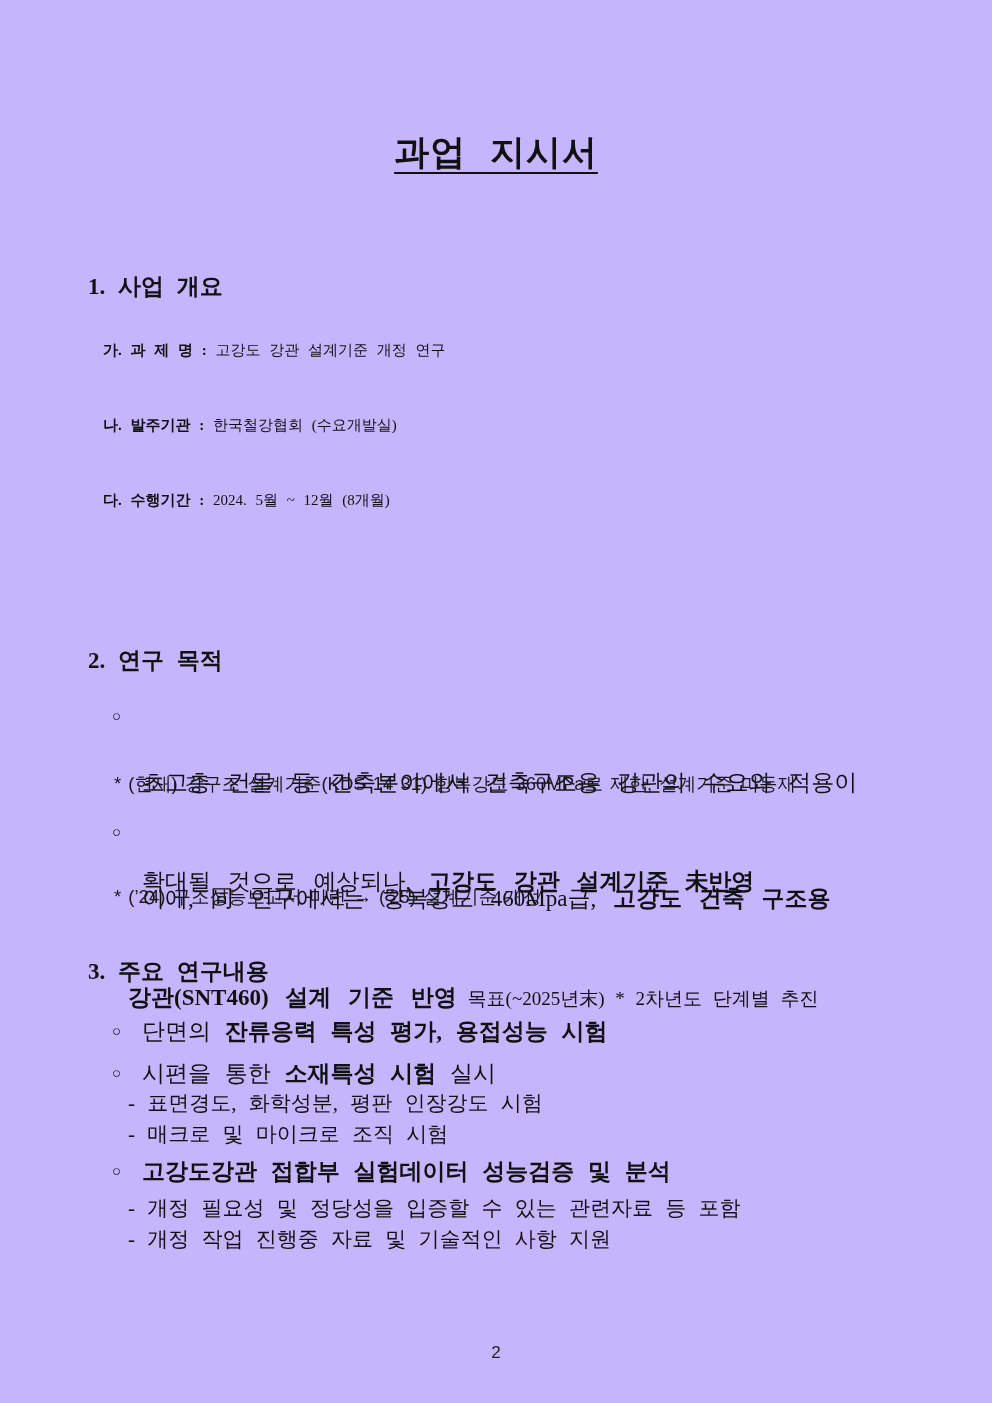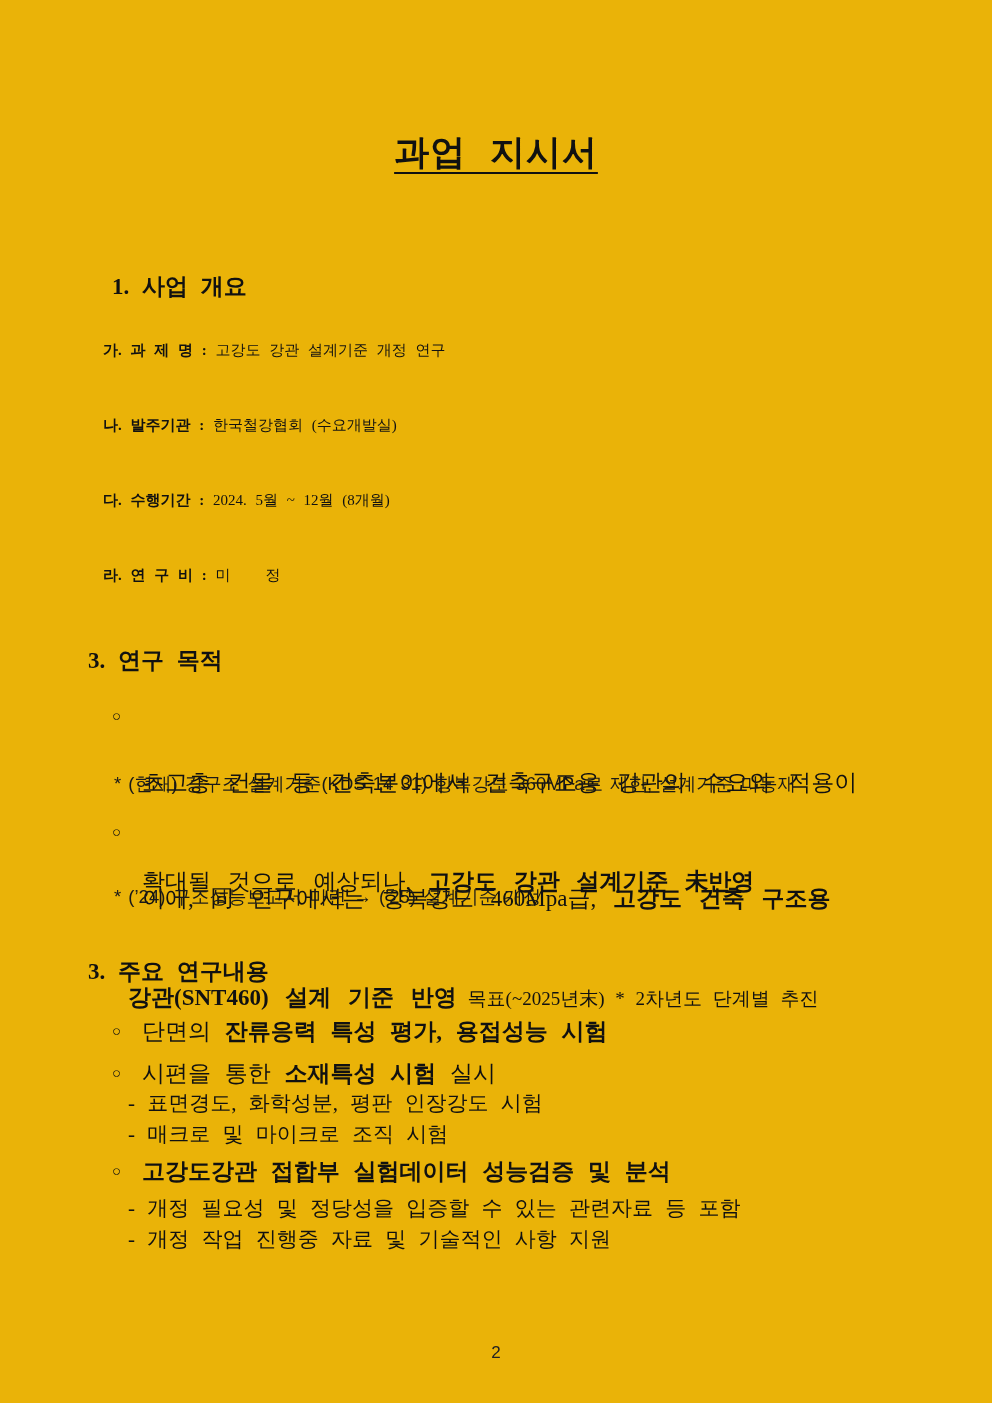--- a/index.html
+++ b/index.html
@@ -1,37 +1,37 @@
 <!DOCTYPE html>
 <html><head>
 <meta charset="utf-8">
 <style>
   * { margin:0; padding:0; box-sizing:border-box; }
   html,body { background:#e8e8e8; }
   .page {
     position:relative;
     width:992px; height:1403px;
     margin:0 auto;
-    background:#eab308;
+    background:#c4b5fd;
     color:#111;
     font-family:"Liberation Serif","DejaVu Serif",serif;
     overflow:hidden;
   }
   
   .title-wrap { position:absolute; top:129px; left:0; right:0; text-align:center; }
   .title-text {
     font-size:35px; font-weight:700; letter-spacing:1px; word-spacing:14px;
     text-decoration:underline; text-underline-offset:8px; text-decoration-thickness:2px;
   }
   
   .sec-heading {
     position:absolute; left:88px;
     font-size:23px; font-weight:700; word-spacing:7px;
   }
-  #s1h { top:271px;margin-left:24px; } #s2h { top:645px; } #s3h { top:956px; }
+  #s1h { top:271px; } #s2h { top:645px; } #s3h { top:956px; }
   
   .kv { position:absolute; left:103px; font-size:15px; word-spacing:5px; white-space:pre-wrap; }
   .kv .lbl { font-weight:700; }
   #kv0 { top:341px; } #kv1 { top:416px; } #kv2 { top:491px; } #kv3 { top:566px; }
   
   .bullet { position:absolute; left:112px; display:flex; align-items:flex-start; }
   .marker { flex:0 0 30px; width:30px; font-size:15px; line-height:33px; }
   .btxt { font-size:23px; line-height:33px; word-spacing:11px; white-space:pre-wrap; }
   .btxt .b, .b { font-weight:700; }
   .bline.neg { margin-left:-14px; }
@@ -65,23 +65,22 @@
   </div>
 
   <div class="sec-heading" id="s1h">1. 사업 개요</div>
 
   <div class="kv" id="kv0"><span class="lbl">가. 과 제 명</span><span class="lbl"> : </span><span>고강도 강관 설계기준 개정 연구</span></div>
 
   <div class="kv" id="kv1"><span class="lbl">나. 발주기관</span><span class="lbl"> : </span><span>한국철강협회 (수요개발실)</span></div>
 
   <div class="kv" id="kv2"><span class="lbl">다. 수행기간</span><span class="lbl"> : </span><span>2024. 5월 ~ 12월 (8개월)</span></div>
 
-  <div class="kv" id="kv3"><span class="lbl">라. 연 구 비</span><span class="lbl"> : </span><span>미    정</span></div>
 
-  <div class="sec-heading" id="s2h">3. 연구 목적</div>
+  <div class="sec-heading" id="s2h">2. 연구 목적</div>
 
   <div class="bullet" id="b21">
     <span class="marker">○</span>
     <div class="btxt">
       <div class="bline"><span>초고층 건물 등 건축분야에서 건축구조용 강관의 수요와 적용이</span></div>
       <div class="bline"><span>확대될 것으로 예상되나, </span><span class="b">고강도 강관 설계기준 未반영</span></div>
     </div>
   </div>
   <div class="note" id="n21">* (현재) 강구조 설계기준(KDS 14 31) 항복강도 360MPa로 제한, 설계기준 미등재</div>
 

